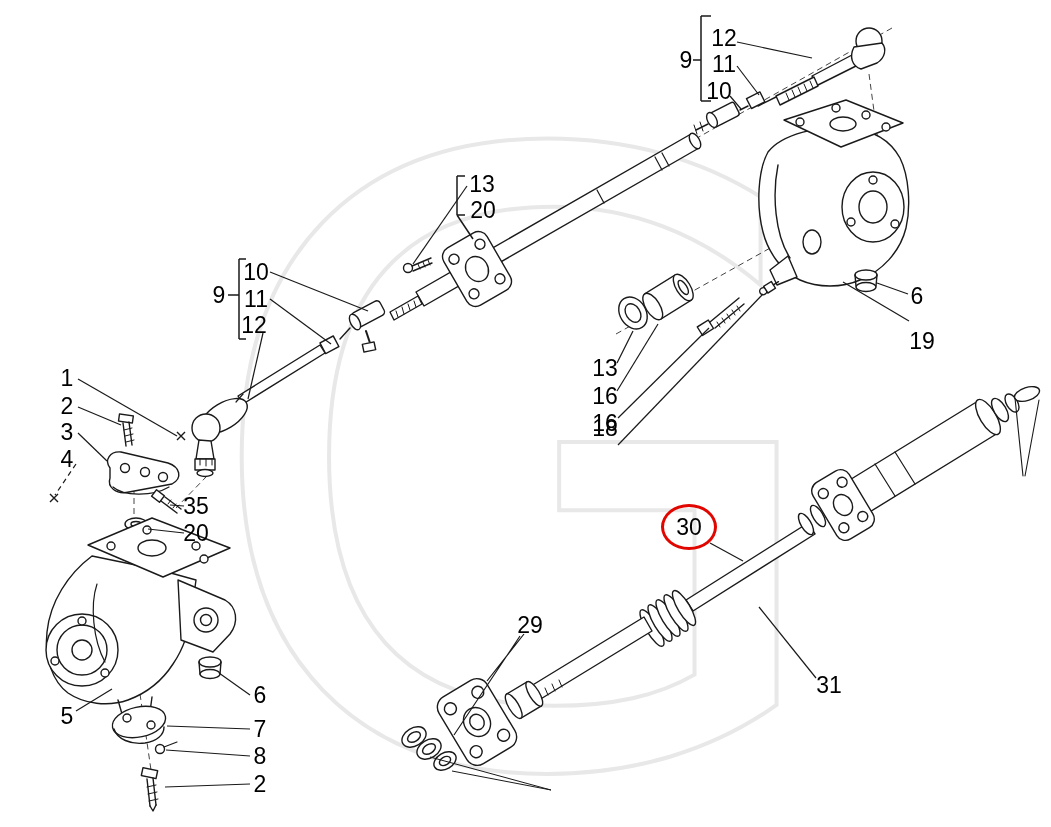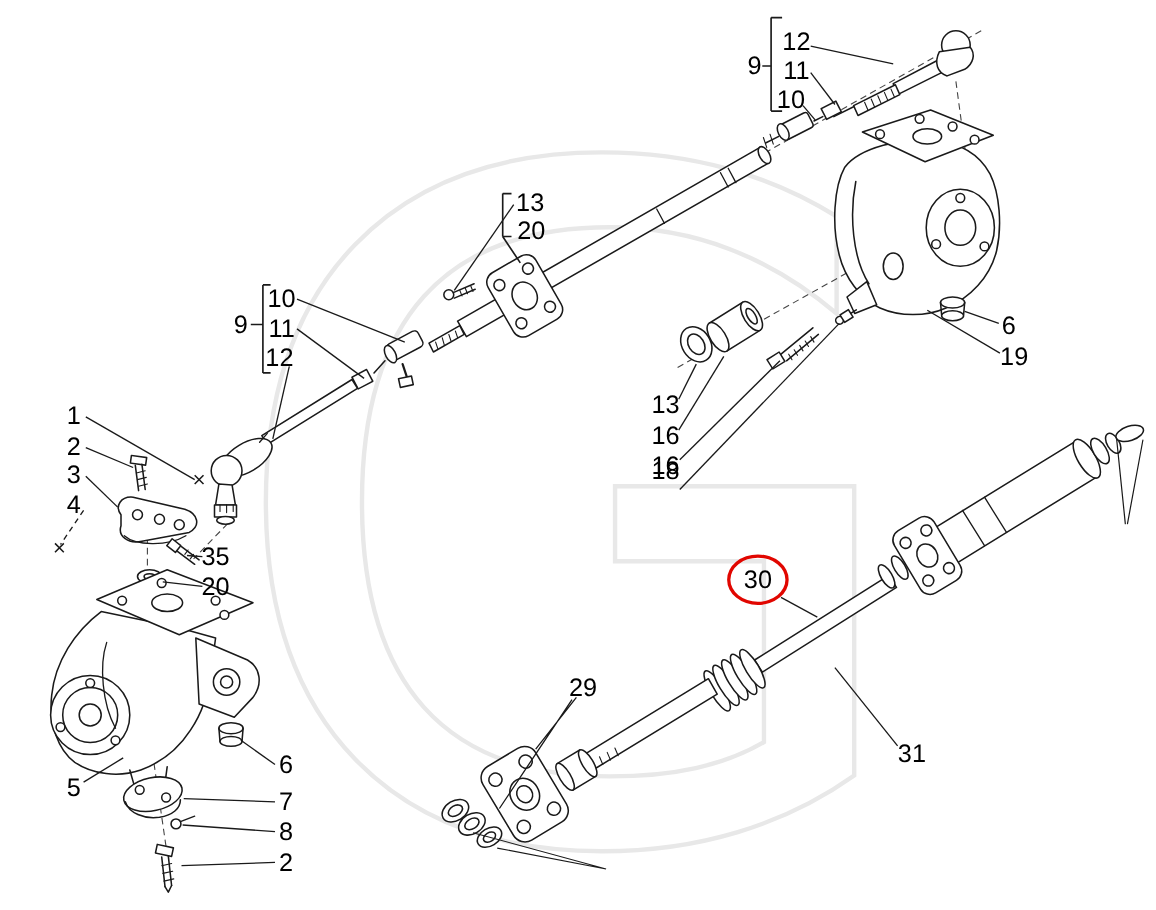--- a/index.html
+++ b/index.html
@@ -275,21 +275,21 @@
   </g>
 </svg>
 
 <div class="hl-ring"></div>
 
 <div class="lbl" style="left:724px;top:38px">12</div>
 <div class="lbl" style="left:724px;top:64px">11</div>
 <div class="lbl" style="left:719px;top:91px">10</div>
 <div class="lbl" style="left:686px;top:60px">9</div>
 <div class="lbl" style="left:917px;top:296px">6</div>
-<div class="lbl" style="left:922px;top:324px">19</div>
+<div class="lbl" style="left:922px;top:341px">19</div>
 <div class="lbl" style="left:482px;top:184px">13</div>
 <div class="lbl" style="left:483px;top:210px">20</div>
 <div class="lbl" style="left:256px;top:272px">10</div>
 <div class="lbl" style="left:256px;top:299px">11</div>
 <div class="lbl" style="left:254px;top:325px">12</div>
 <div class="lbl" style="left:219px;top:295px">9</div>
 <div class="lbl" style="left:67px;top:378px">1</div>
 <div class="lbl" style="left:67px;top:406px">2</div>
 <div class="lbl" style="left:67px;top:432px">3</div>
 <div class="lbl" style="left:67px;top:459px">4</div>

